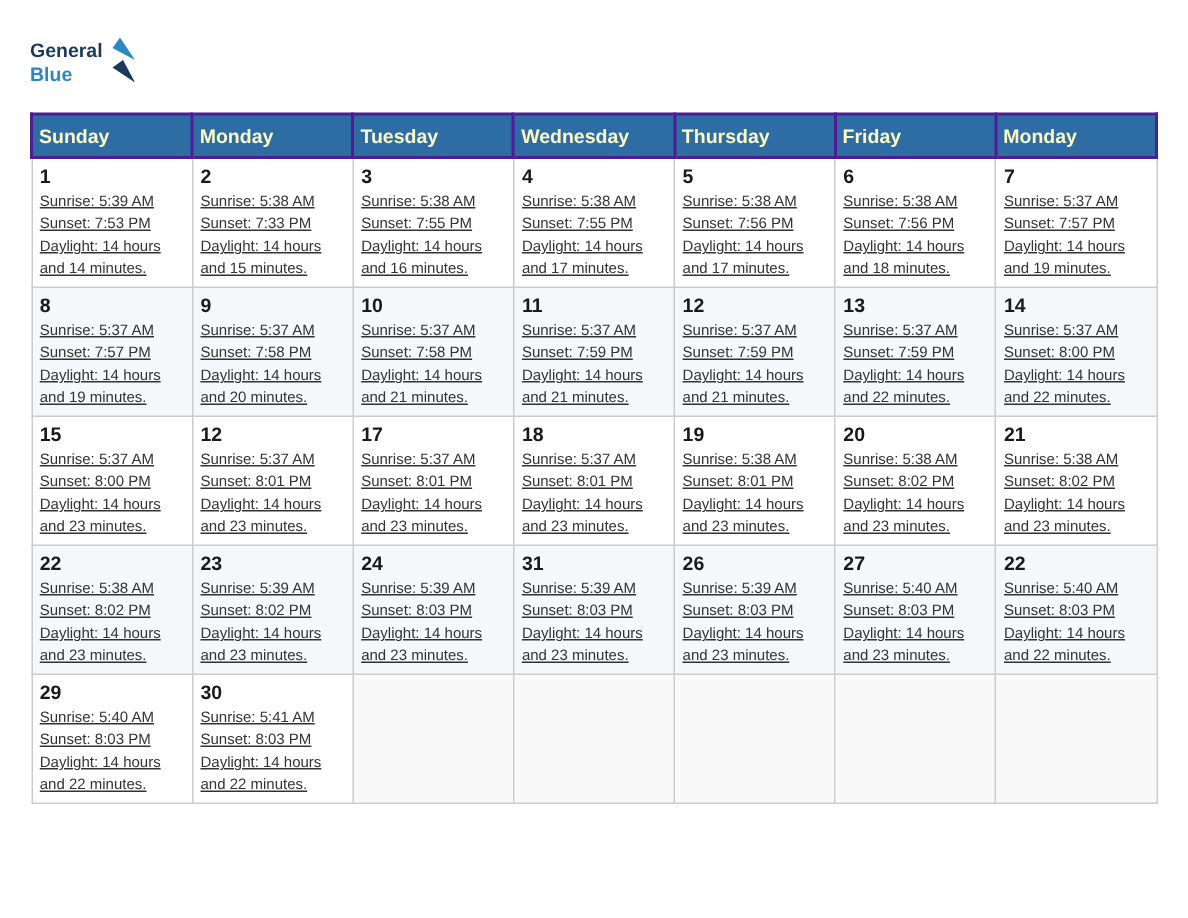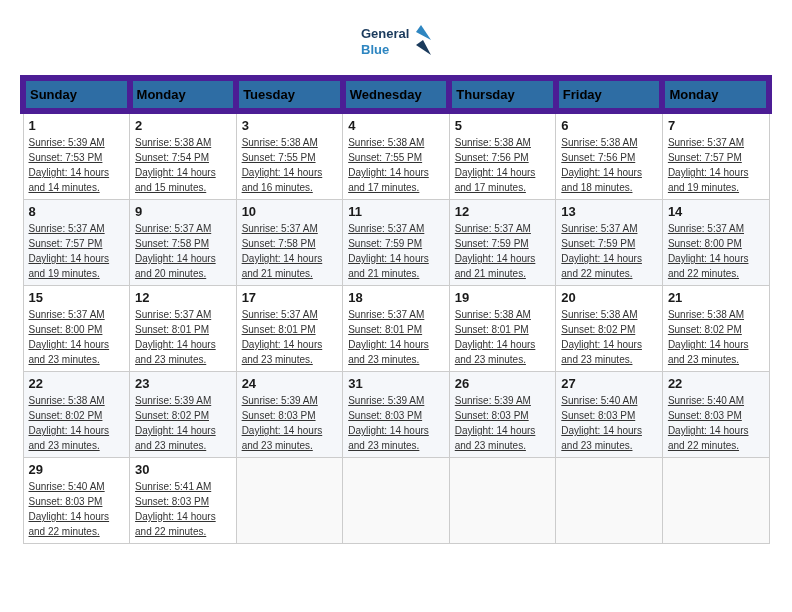--- a/index.html
+++ b/index.html
@@ -5,21 +5,21 @@
     * { box-sizing: border-box; margin: 0; padding: 0; }
     body {
       font-family: Arial, sans-serif;
       background: #fff;
       width: 792px;
       min-height: 612px;
       padding: 20px;
     }
     .header-area {
       display: flex;
-      justify-content: center;
+      justify-content: flex-start;
       align-items: flex-start;
       margin-bottom: 10px;
     }
     .logo {
       display: flex;
       align-items: center;
       gap: 4px;
     }
     .title-area {
       text-align: right;
@@ -33,26 +33,26 @@
       font-size: 14px;
       color: #333;
     }
     .calendar {
       width: 100%;
       border-collapse: collapse;
       font-size: 10.5px;
     }
     .calendar th {
       background: #2e6da4;
-      color: #000000;
+      color: #fef9c3;
       padding: 6px 4px;
       text-align: left;
       font-size: 13px;
       font-weight: bold;
-      border: 6px solid #4c1d95;
+      border: 2px solid #4c1d95;
     }
     .calendar td {
       border: 1px solid #ccc;
       vertical-align: top;
       padding: 4px 5px;
       min-height: 80px;
       background: #fff;
       width: calc(100% / 7);
     }
     .calendar tr:nth-child(even) td {
@@ -112,21 +112,21 @@
         <div class="day-info">
           <span>Sunrise: 5:39 AM</span><br>
           <span>Sunset: 7:53 PM</span><br>
           <span>Daylight: 14 hours and 14 minutes.</span>
         </div>
       </td>
         <td>
         <span class="day-number">2</span>
         <div class="day-info">
           <span>Sunrise: 5:38 AM</span><br>
-          <span>Sunset: 7:54 PM</span><br>
+          <span>Sunset: 7:33 PM</span><br>
           <span>Daylight: 14 hours and 15 minutes.</span>
         </div>
       </td>
         <td>
         <span class="day-number">3</span>
         <div class="day-info">
           <span>Sunrise: 5:38 AM</span><br>
           <span>Sunset: 7:55 PM</span><br>
           <span>Daylight: 14 hours and 16 minutes.</span>
         </div>

